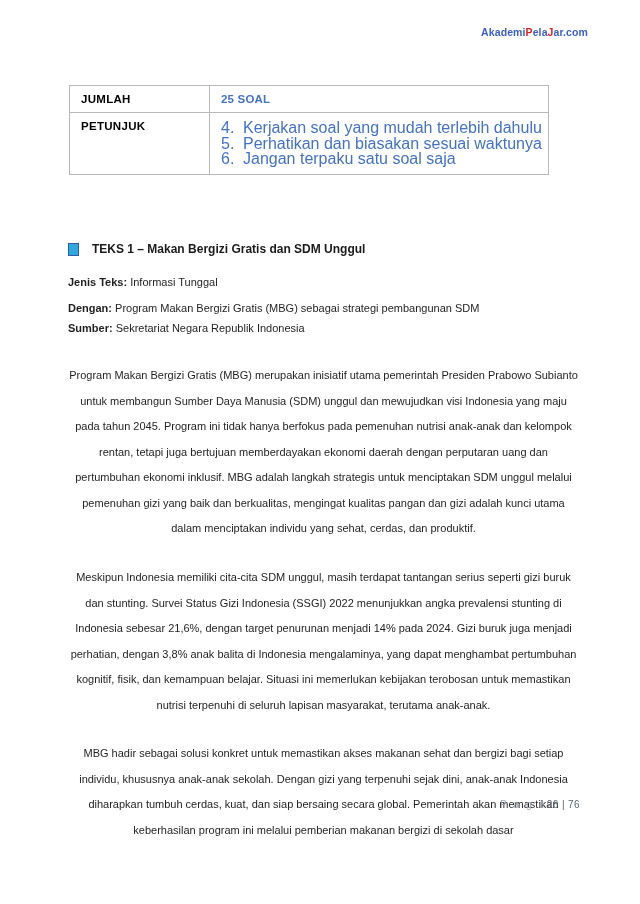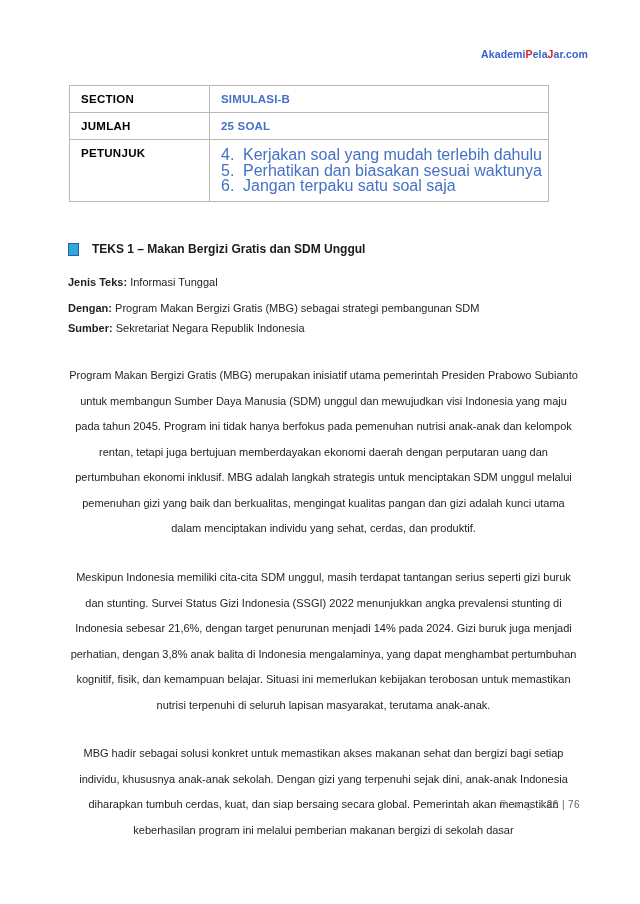--- a/index.html
+++ b/index.html
@@ -12,21 +12,21 @@
     height: 904px;
     position: relative;
     font-family: "Liberation Sans", sans-serif;
     color: #1a1a1a;
     overflow: hidden;
   }
 
   
   .brand {
     position: absolute;
-    top: 48px;
+    top: 26px;
     right: 52px;
     font-size: 10.5px;
     font-weight: bold;
     letter-spacing: 0.1px;
     white-space: nowrap;
   }
   .brand .seg-a { color: #3a5fc8; }
   .brand .seg-b { color: #e02020; }
   .brand .seg-c { color: #3a5fc8; }
   .brand .seg-d { color: #e02020; }
@@ -150,24 +150,20 @@
 </style>
 </head>
 <body>
 
 <div class="brand">
   <span class="seg-a">Akademi</span><span class="seg-b">P</span><span class="seg-c">ela</span><span class="seg-d">J</span><span class="seg-e">ar.com</span>
 </div>
 
 <table class="info-table">
   <tbody>
-    <tr>
-      <td class="col-label">SECTION</td>
-      <td class="col-value">SIMULASI-B</td>
-    </tr>
     <tr>
       <td class="col-label">JUMLAH</td>
       <td class="col-value">25 SOAL</td>
     </tr>
     <tr>
       <td class="col-label">PETUNJUK</td>
       <td>
         <ul class="petunjuk-list">
           <li><span class="num">4.</span><span>Kerjakan soal yang mudah terlebih dahulu</span></li>
           <li><span class="num">5.</span><span>Perhatikan dan biasakan sesuai waktunya</span></li>

